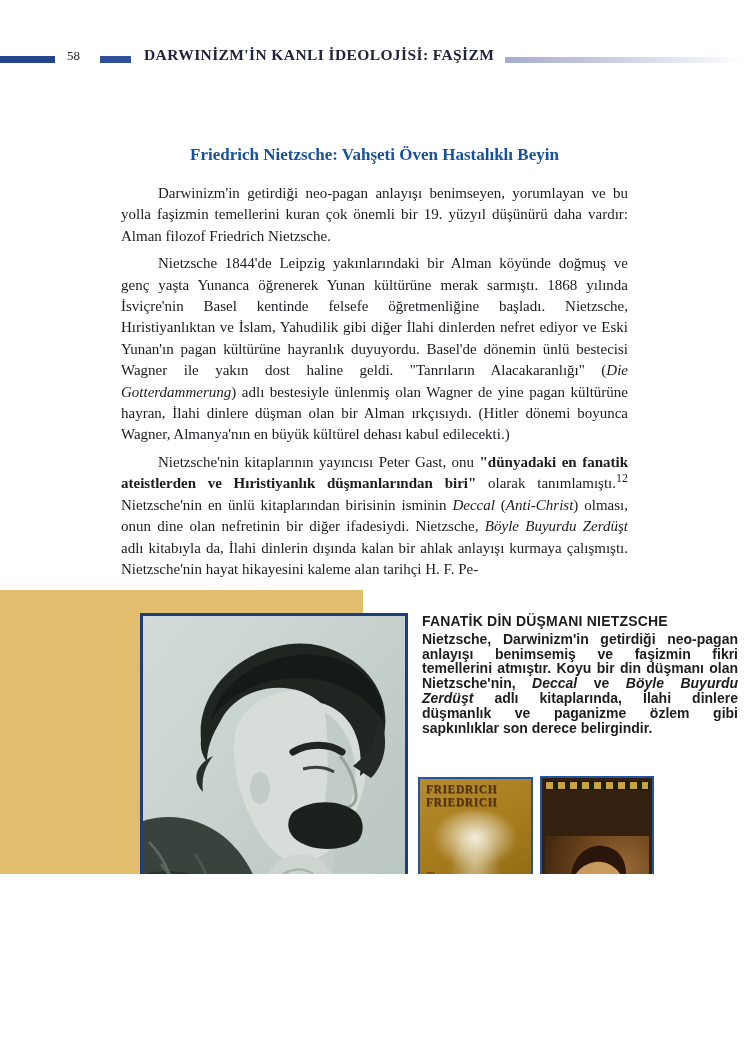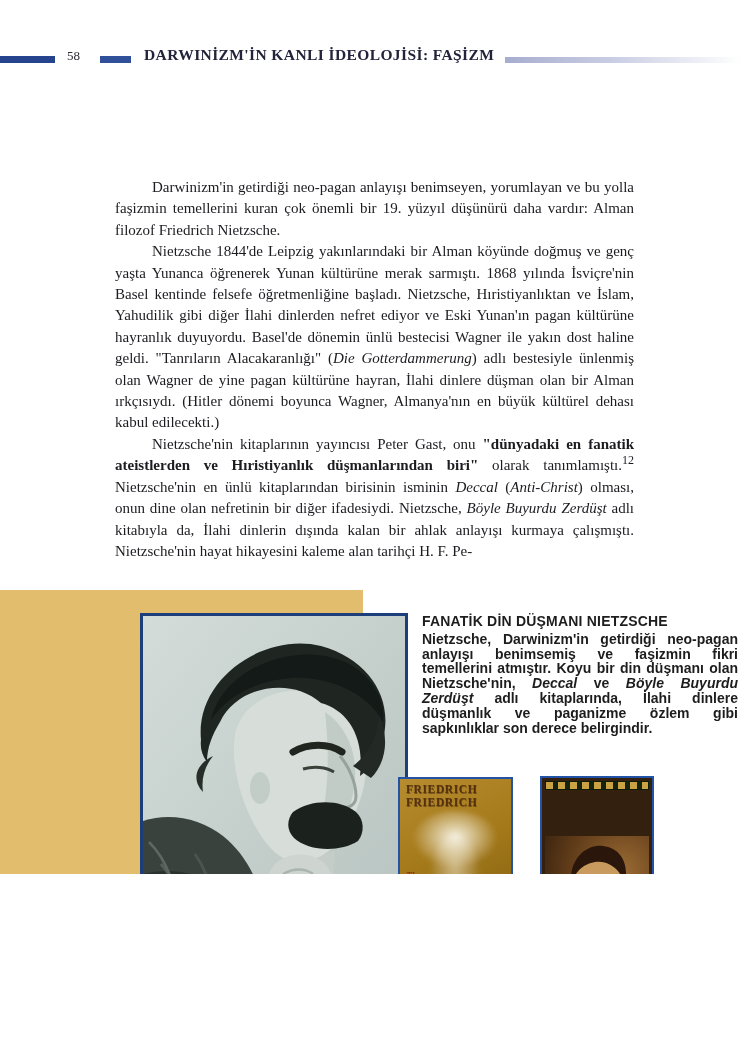--- a/index.html
+++ b/index.html
@@ -19,21 +19,21 @@
 
   
   .heading {
     position:absolute; left:115px; top:145px; width:519px; text-align:center;
     font-size:17px; font-weight:bold; color:#16519e;
   }
   .bodytext {
     position:absolute; left:115px; top:177px; width:519px;
     font-size:15px; line-height:21.4px; color:#1b1b20; text-align:justify;
   }
-  .bodytext p { margin:0; text-indent:37px; }
+  .bodytext p { margin:6px; text-indent:37px; }
   .i { font-style:italic; }
   .b { font-weight:bold; }
   sup.fn { font-size:12px; line-height:0; vertical-align:super; }
 
   
   .tan-panel { position:absolute; left:0; top:590px; width:363px; height:451px; background:#e3bd6e; }
 
   .portrait-frame {
     position:absolute; left:140px; top:613px; width:268px; height:345px;
     border:3px solid #1c3f7c; box-sizing:border-box; background:#ccd6d3;
@@ -41,21 +41,21 @@
   .portrait-frame svg { display:block; width:100%; height:100%; }
 
   .caption {
     position:absolute; left:422px; top:614px; width:316px;
     font-family:"Liberation Sans", sans-serif; font-weight:bold;
     font-size:14px; line-height:14.8px; color:#1d1d1d; text-align:justify;
   }
   .caption .caption-title { display:block; margin-bottom:3px; letter-spacing:0.2px; }
 
   .book { position:absolute; box-sizing:border-box; border:2px solid #2353a6; overflow:hidden; }
-  .book1 { left:398px; top:777px; width:115px; height:181px;
+  .book1 { left:418px; top:777px; width:115px; height:181px;
            background:linear-gradient(155deg,#b78c30 0%, #a57a1a 40%, #8a6612 75%, #775708 100%); }
   .book2 { left:540px; top:776px; width:114px; height:182px; background:#33200e; }
 
   .b1-author { position:absolute; left:6px; top:4px; font-family:"Liberation Serif",serif;
                font-size:11.5px; line-height:12.5px; font-weight:bold; color:#55300f;
                letter-spacing:0.6px; text-shadow:0.5px 0.5px 0 rgba(40,20,5,0.45); }
   .b1-ghost  { position:absolute; left:12px; top:32px; width:86px; height:58px; border-radius:50%;
                background:radial-gradient(ellipse at 50% 45%, rgba(250,248,236,0.95) 0%, rgba(250,248,236,0) 70%);
                filter:blur(2px); }
   .b1-ghost2 { position:absolute; left:30px; top:58px; width:50px; height:104px; border-radius:45%;
@@ -84,20 +84,21 @@
 <body>
 
 <div class="page">
 
   <div class="hdr-bar-left"></div>
   <div class="hdr-pagenum">58</div>
   <div class="hdr-bar-mid"></div>
   <div class="hdr-title">DARWINİZM'İN KANLI İDEOLOJİSİ: FAŞİZM</div>
   <div class="hdr-bar-right"></div>
 
+  <div class="heading">Friedrich Nietzsche: Vahşeti Öven Hastalıklı Beyin</div>
 
   <div class="bodytext">
     <p><span>Darwinizm'in getirdiği neo-pagan anlayışı benimseyen, yorumlayan ve bu yolla faşizmin temellerini kuran çok önemli bir 19. yüzyıl düşünürü daha vardır: Alman filozof Friedrich Nietzsche.</span></p>
     <p><span>Nietzsche 1844'de Leipzig yakınlarındaki bir Alman köyünde doğmuş ve genç yaşta Yunanca öğrenerek Yunan kültürüne merak sarmıştı. 1868 yılında İsviçre'nin Basel kentinde felsefe öğretmenliğine başladı. Nietzsche, Hıristiyanlıktan ve İslam, Yahudilik gibi diğer İlahi dinlerden nefret ediyor ve Eski Yunan'ın pagan kültürüne hayranlık duyuyordu. Basel'de dönemin ünlü bestecisi Wagner ile yakın dost haline geldi. "Tanrıların Alacakaranlığı" (</span><span class="i">Die Gotterdammerung</span><span>) adlı bestesiyle ünlenmiş olan Wagner de yine pagan kültürüne hayran, İlahi dinlere düşman olan bir Alman ırkçısıydı. (Hitler dönemi boyunca Wagner, Almanya'nın en büyük kültürel dehası kabul edilecekti.)</span></p>
     <p><span>Nietzsche'nin kitaplarının yayıncısı Peter Gast, onu </span><span class="b">"dünyadaki en fanatik ateistlerden ve Hıristiyanlık düşmanlarından biri"</span><span> olarak tanımlamıştı.</span><sup class="fn">12</sup><span> Nietzsche'nin en ünlü kitaplarından birisinin isminin </span><span class="i">Deccal</span><span> (</span><span class="i">Anti-Christ</span><span>) olması, onun dine olan nefretinin bir diğer ifadesiydi. Nietzsche, </span><span class="i">Böyle Buyurdu Zerdüşt</span><span> adlı kitabıyla da, İlahi dinlerin dışında kalan bir ahlak anlayışı kurmaya çalışmıştı. Nietzsche'nin hayat hikayesini kaleme alan tarihçi H. F. Pe-</span></p>
   </div>
 
   <div class="tan-panel"></div>
 
   <div class="portrait-frame">

